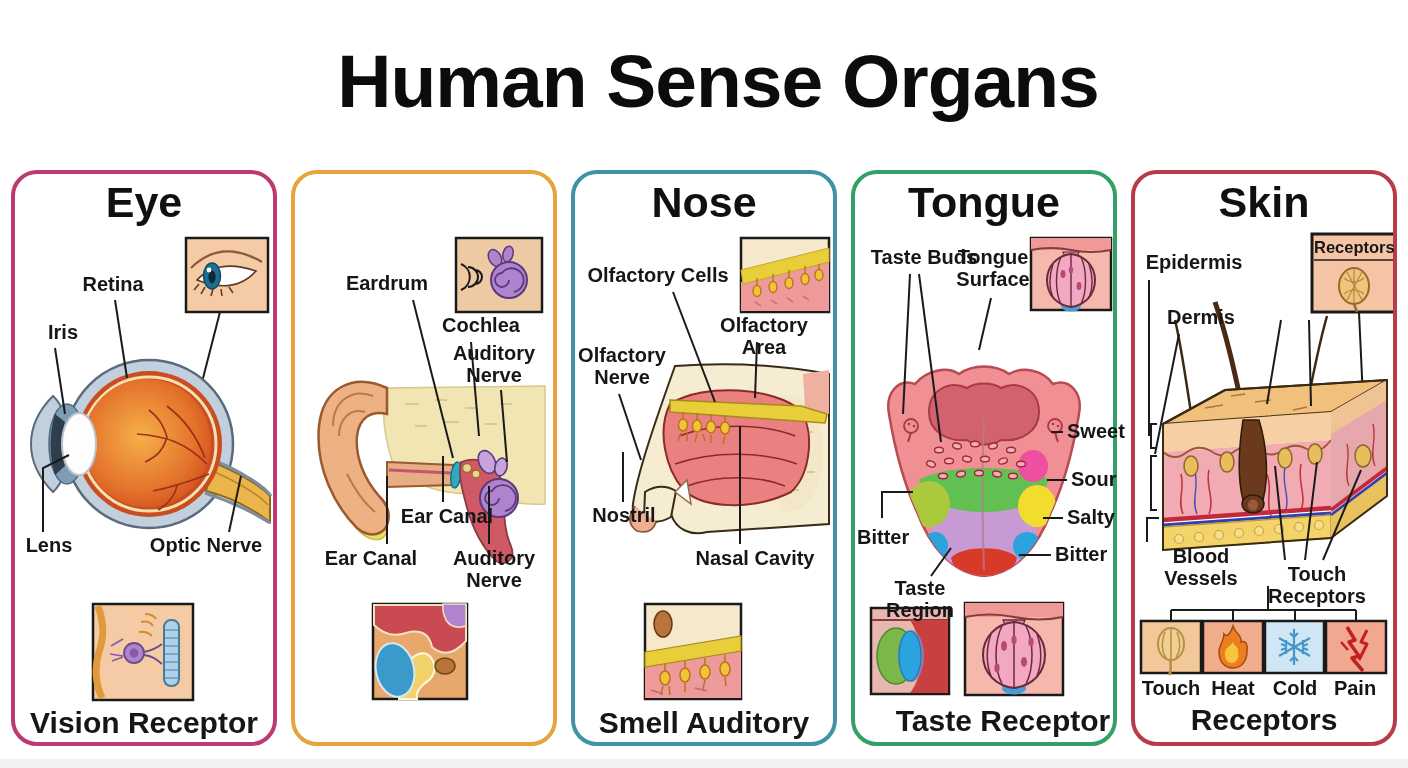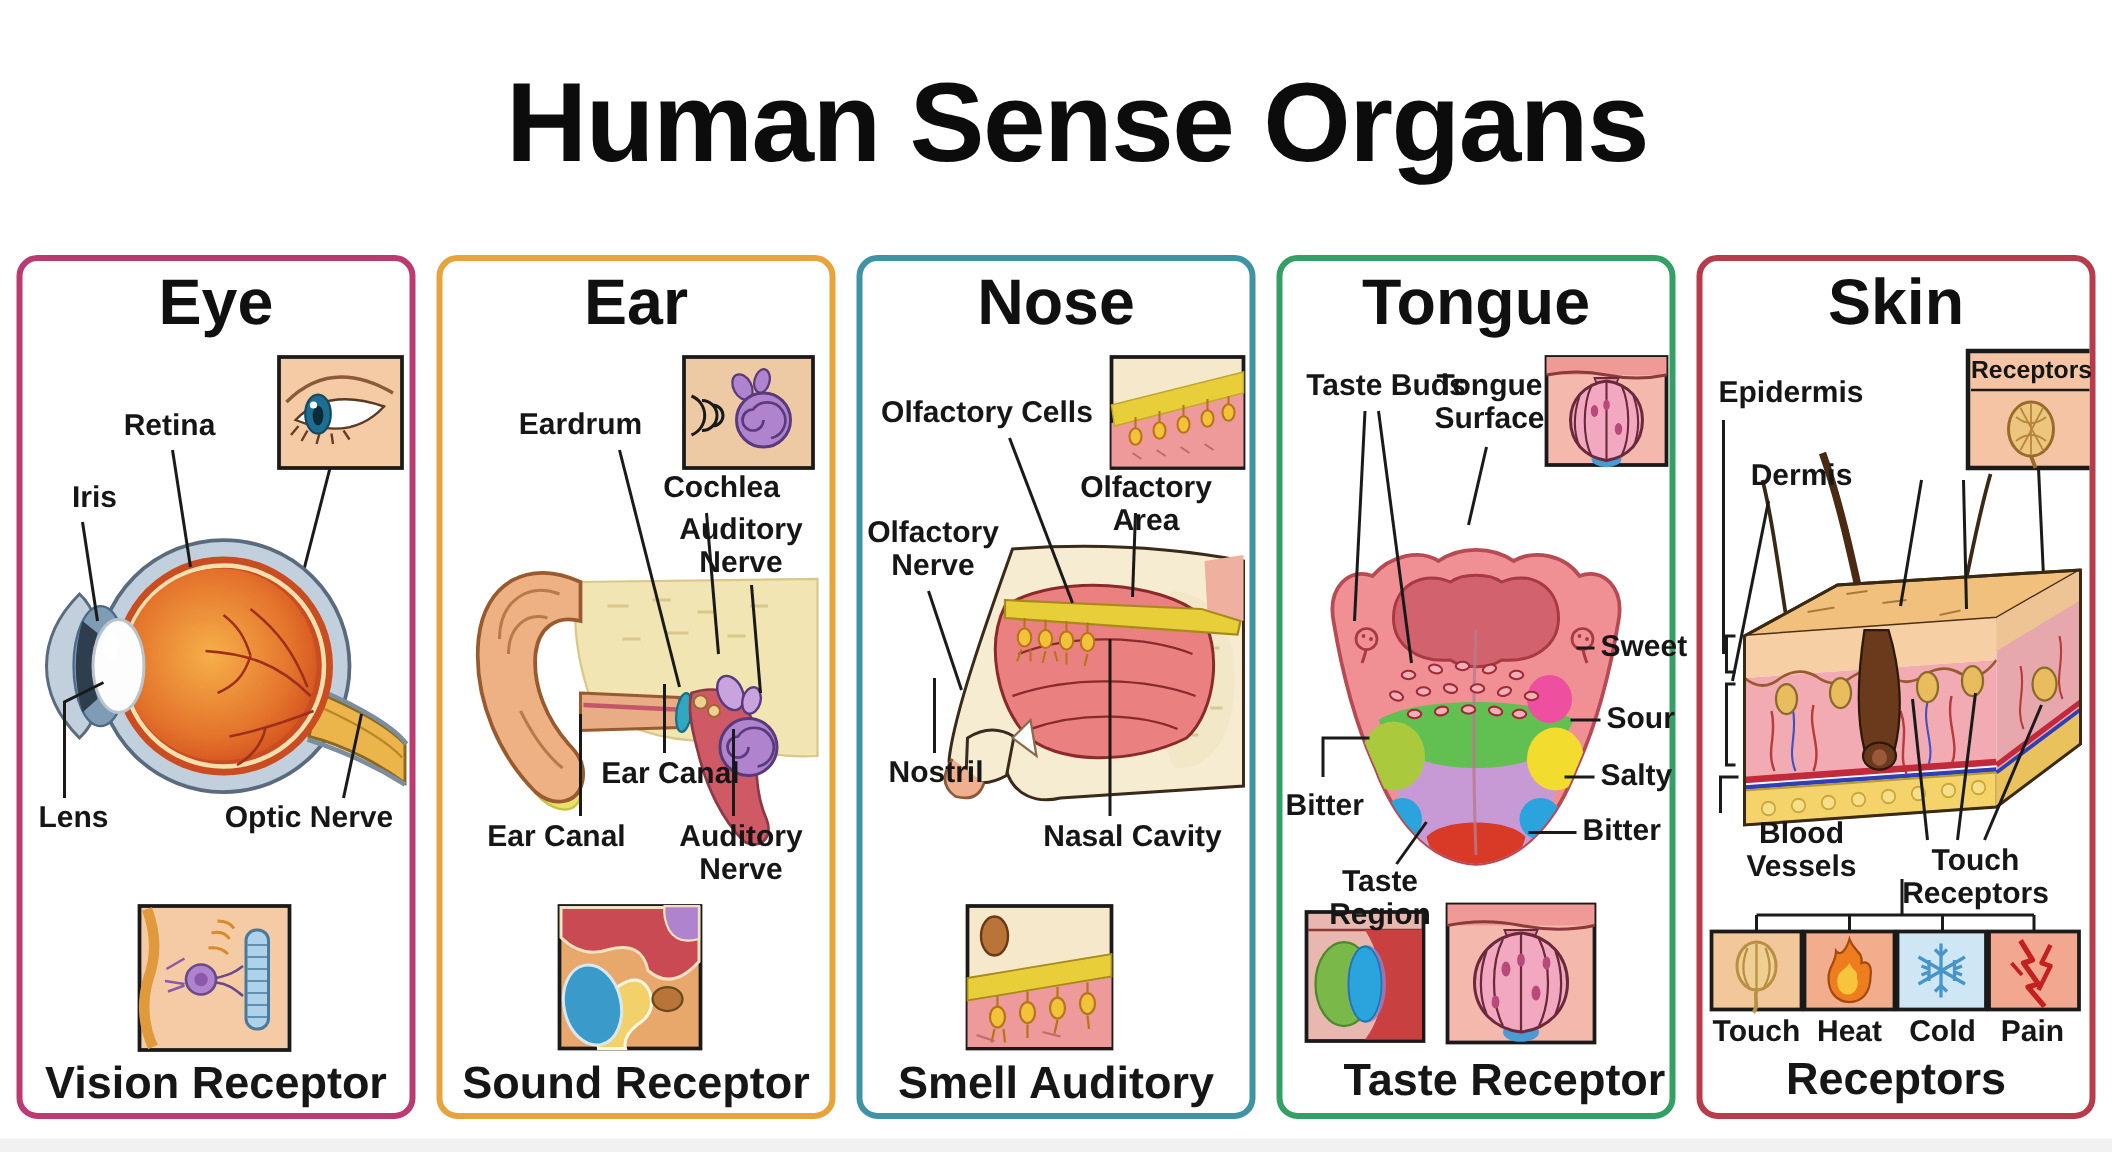--- a/index.html
+++ b/index.html
@@ -3,21 +3,21 @@
 <meta charset="utf-8">
 <style>
   html,body{margin:0;padding:0;background:#fff;}
   body{width:1408px;height:768px;font-family:"Liberation Sans",sans-serif;overflow:hidden;position:relative;}
   .stage{position:relative;width:1408px;height:768px;background:#fff;}
   .main-title{position:absolute;top:24px;left:0;width:100%;margin:14px;text-align:center;
     font-size:75px;font-weight:bold;color:#0c0c0c;letter-spacing:-1px;}
   .panels{position:absolute;top:170px;left:0;width:100%;height:576px;display:flex;
     justify-content:center;gap:14px;}
   .panel{position:relative;width:266px;height:576px;background:#fff;border:4px solid #888;
-    border-radius:14px;box-sizing:border-box;flex:none;}
+    border-radius:26px;box-sizing:border-box;flex:none;}
   .panel svg.art{position:absolute;left:0;top:0;width:258px;height:568px;}
   .ptitle{position:absolute;top:4px;left:0;width:100%;margin:0;text-align:center;
     font-size:43px;font-weight:bold;color:#101010;}
   .lbl{position:absolute;font-size:20px;font-weight:600;color:#161616;line-height:1.1;
     text-align:center;}
   .lbl.left{text-align:left;}
   .cap{position:absolute;font-size:30px;font-weight:600;color:#161616;text-align:center;}
   .inset-lbl{position:absolute;font-size:16.5px;font-weight:600;color:#161616;text-align:center;}
   .bottom-shade{position:absolute;left:0;bottom:0;width:100%;height:9px;background:#f1f1f1;}
 </style>
@@ -142,28 +142,26 @@
 
         <g>
           <rect x="78" y="430" width="94" height="95" fill="#e8a86c" stroke="#1a1a1a" stroke-width="2.5"></rect>
           <path d="M79,431 h92 v36 q-18,20 -34,6 q-4,-20 -26,-14 q-18,6 -32,-8 Z" fill="#c94a52" stroke="#f2e2c0" stroke-width="2"></path>
           <path d="M104,525 q-2,-30 14,-42 q14,-9 20,4 q5,14 -8,22 q-10,8 -8,16 Z" fill="#f2d06a" stroke="#fff8e0" stroke-width="2"></path>
           <ellipse cx="100" cy="496" rx="19" ry="27" fill="#3a9ac9" stroke="#d8e8f2" stroke-width="2" transform="rotate(-12 100 496)"></ellipse>
           <path d="M148,430 h23 v22 q-14,4 -20,-6 q-4,-8 -3,-16 Z" fill="#b083cf" stroke="#f2e2c0" stroke-width="1.5"></path>
           <ellipse cx="150" cy="492" rx="10" ry="8" fill="#b9743a" stroke="#6a4a1a" stroke-width="1.5"></ellipse>
         </g>
       </svg>
-      <h2 class="ptitle">Ear</h2>
       <div class="lbl" style="left:40px;top:98px;width:104px">Eardrum</div>
       <div class="lbl" style="left:136px;top:140px;width:100px">Cochlea</div>
       <div class="lbl" style="left:146px;top:168px;width:106px">Auditory Nerve</div>
       <div class="lbl" style="left:96px;top:331px;width:112px">Ear Canal</div>
       <div class="lbl" style="left:20px;top:373px;width:112px">Ear Canal</div>
       <div class="lbl" style="left:148px;top:373px;width:102px">Auditory Nerve</div>
-      <div class="cap" style="left:0;top:532px;width:100%">Sound Receptor</div>
     </section>
 
     <section class="panel" style="border-color:#3f93a4">
       <svg class="art" viewBox="0 0 258 568">
 
         <g>
           <rect x="166" y="64" width="88" height="74" fill="#f5e8cb" stroke="#1a1a1a" stroke-width="2.5"></rect>
           <polygon points="166,108 254,86 254,137 166,137" fill="#ef9a9a"></polygon>
           <polygon points="166,96 254,74 254,88 168,110" fill="#e8cf3a" stroke="#c0a82a" stroke-width="1"></polygon>
           <g stroke="#b8741a" stroke-width="1.4">

